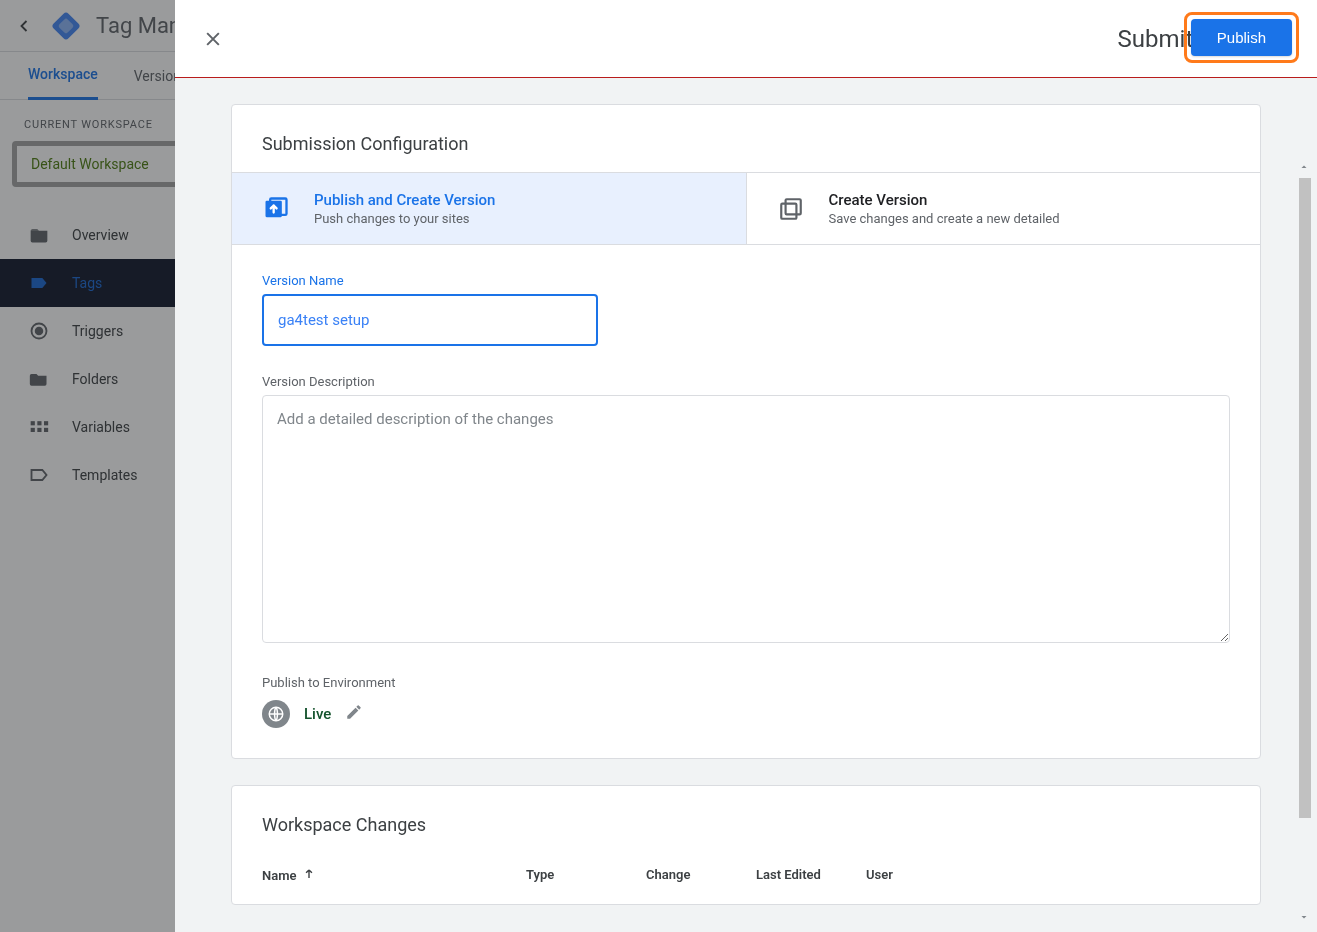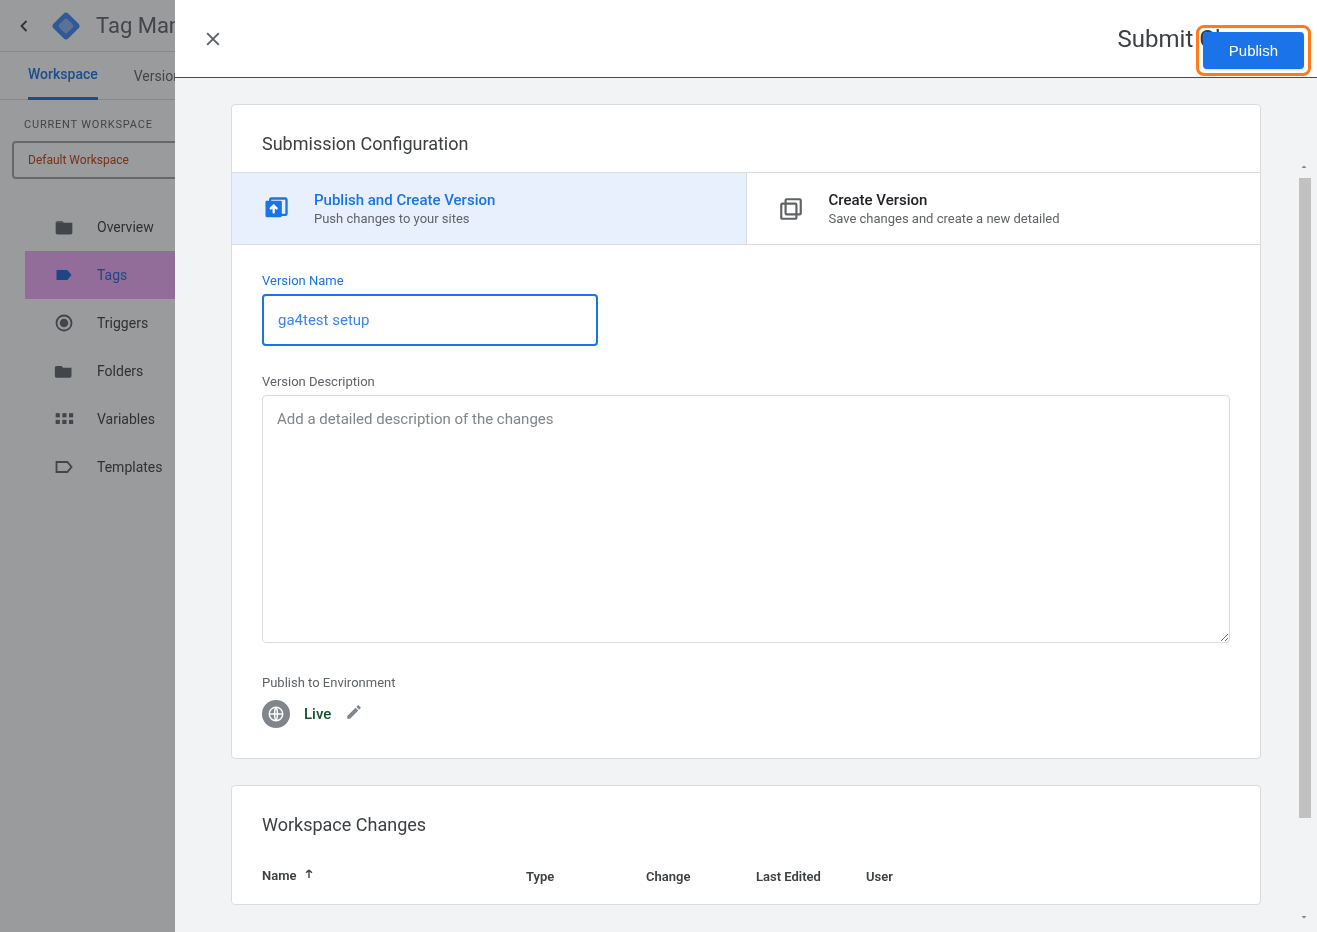--- a/index.html
+++ b/index.html
@@ -9,35 +9,35 @@
   .bg-layer { position: absolute; inset: 0; background: #fff; }
   .bg-topbar { height: 52px; display: flex; align-items: center; border-bottom: 1px solid #dadce0; padding: 0 12px; gap: 16px; }
   .bg-back { width: 24px; height: 24px; display: flex; align-items: center; justify-content: center; color: #3c4043; }
   .bg-logo { width: 28px; height: 28px; display:flex; align-items:center; justify-content:center;}
   .bg-title { font-size: 22px; color: #5f6368; font-weight: 400; }
   .bg-tabs { height: 48px; display: flex; align-items: center; border-bottom: 1px solid #dadce0; padding: 0 28px; gap: 36px; font-size: 14px; color: #5f6368; }
   .bg-tab-active { color: #1a73e8; font-weight: 500; border-bottom: 3px solid #1a73e8; height: 48px; display: flex; align-items: center; }
   .bg-body { display: flex; height: calc(932px - 100px); }
   .bg-side { width: 260px; padding-top: 18px; }
   .bg-ws-label { font-size: 11px; letter-spacing: 0.8px; color: #5f6368; padding: 0 24px 10px; }
-  .bg-ws-select { margin: 0 12px 24px; border: 2px solid #a3a3a3; border-radius: 4px; padding: 10px 14px; font-size: 12px; color: #c2410c; }
-  .bg-nav-item { display: flex; align-items: center; gap: 22px; padding: 0 28px; height: 48px; font-size: 14px; color: #3c4043; margin-left: 25px; }
-  .bg-nav-item.active { background: #f0abfc; color: #1967d2; border-top-right-radius: 24px; border-bottom-right-radius: 24px; margin-right: 16px; }
+  .bg-ws-select { margin: 0 12px 24px; border: 5px solid #a3a3a3; border-radius: 4px; padding: 10px 14px; font-size: 14px; color: #4d7c0f; }
+  .bg-nav-item { display: flex; align-items: center; gap: 22px; padding: 0 28px; height: 48px; font-size: 14px; color: #3c4043; }
+  .bg-nav-item.active { background: #0f172a; color: #1967d2; border-top-right-radius: 24px; border-bottom-right-radius: 24px; margin-right: 16px; }
   .bg-nav-icon { width: 22px; height: 22px; display: flex; align-items: center; justify-content: center; color: #5f6368; }
   .bg-nav-item.active .bg-nav-icon { color: #1967d2; }
 
   
   .dim { position: absolute; inset: 0; background: rgba(32,33,36,0.45); }
 
   
   .modal { position: absolute; left: 175px; top: 0; right: 0; bottom: 0; background: #fff; display: flex; flex-direction: column; }
   .modal-header { height: 78px; display: flex; align-items: center; padding: 13px 24px; border-bottom: 1px solid #b91c1c; gap: 24px; position: relative; justify-content: space-between; }
   .modal-close { width: 28px; height: 28px; display: flex; align-items: center; justify-content: center; color: #5f6368; cursor: pointer; font-size: 22px; }
   .modal-title { font-size: 24px; font-weight: 400; color: #3c4043; }
-  .publish-wrap { position: absolute; right: 6px; top: 12px; border: 3px solid #ff7a1a; border-radius: 8px; padding: 4px; margin-top: 13px; }
+  .publish-wrap { position: absolute; right: 18px; top: 12px; border: 3px solid #ff7a1a; border-radius: 8px; padding: 4px; }
   .publish-btn { background: #1a73e8; color: #fff; border: none; border-radius: 4px; font-size: 15px; font-weight: 500; padding: 10px 26px; cursor: pointer; box-shadow: 0 1px 2px rgba(0,0,0,0.15); }
 
   .modal-body { flex: 1; background: #f1f3f4; overflow-y: auto; padding: 26px 56px; position: relative; }
 
   .card { background: #fff; border: 1px solid #dadce0; border-radius: 4px; margin-bottom: 26px; overflow: hidden; }
   .card-pad { padding: 28px 30px 30px; }
   .section-title { font-size: 18px; color: #3c4043; margin-bottom: 18px; font-weight: 400; }
 
   .choice-row { display: flex; border-top: 1px solid #dadce0; border-bottom: 1px solid #dadce0; }
   .choice { flex: 1; display: flex; align-items: center; gap: 22px; padding: 18px 28px; cursor: pointer; }
@@ -53,21 +53,21 @@
   .field-label.active { color: #1a73e8; }
   .text-input { width: 336px; height: 52px; border: 2px solid #1a73e8; border-radius: 4px; padding: 0 14px; font-size: 15px; color: #3b82f6; outline: none; font-family: inherit; }
   .textarea { width: 100%; min-height: 248px; border: 1px solid #dadce0; border-radius: 4px; padding: 14px; font-size: 15px; font-family: inherit; resize: vertical; outline: none; color: #202124; }
   .textarea::placeholder { color: #80868b; }
 
   .env-row { display: flex; align-items: center; gap: 14px; margin-top: 10px; }
   .env-icon { width: 28px; height: 28px; border-radius: 50%; background: #80868b; display: flex; align-items: center; justify-content: center; color: #fff; }
   .env-name { font-size: 15px; font-weight: 500; color: #14532d; }
   .edit-icon { color: #80868b; cursor: pointer; }
 
-  .table-head { display: flex; align-items: flex-end; padding: 0 0px; font-size: 13px; font-weight: 600; color: #3c4043; gap: 0; }
+  .table-head { display: flex; align-items: flex-start; padding: 0 0px; font-size: 13px; font-weight: 600; color: #3c4043; gap: 0; }
   .col-name { flex: 0 0 264px; display: flex; align-items: center; gap: 6px; }
   .col-type { flex: 0 0 120px; }
   .col-change { flex: 0 0 110px; }
   .col-edited { flex: 0 0 110px; }
   .col-user { flex: 1; }
 
   
   .scroll-arrow { position: absolute; right: 4px; width: 18px; height: 18px; color: #80868b; display:flex; align-items:center; justify-content:center; }
   .scroll-up { top: 80px; }
   .scroll-down { bottom: 6px; }

